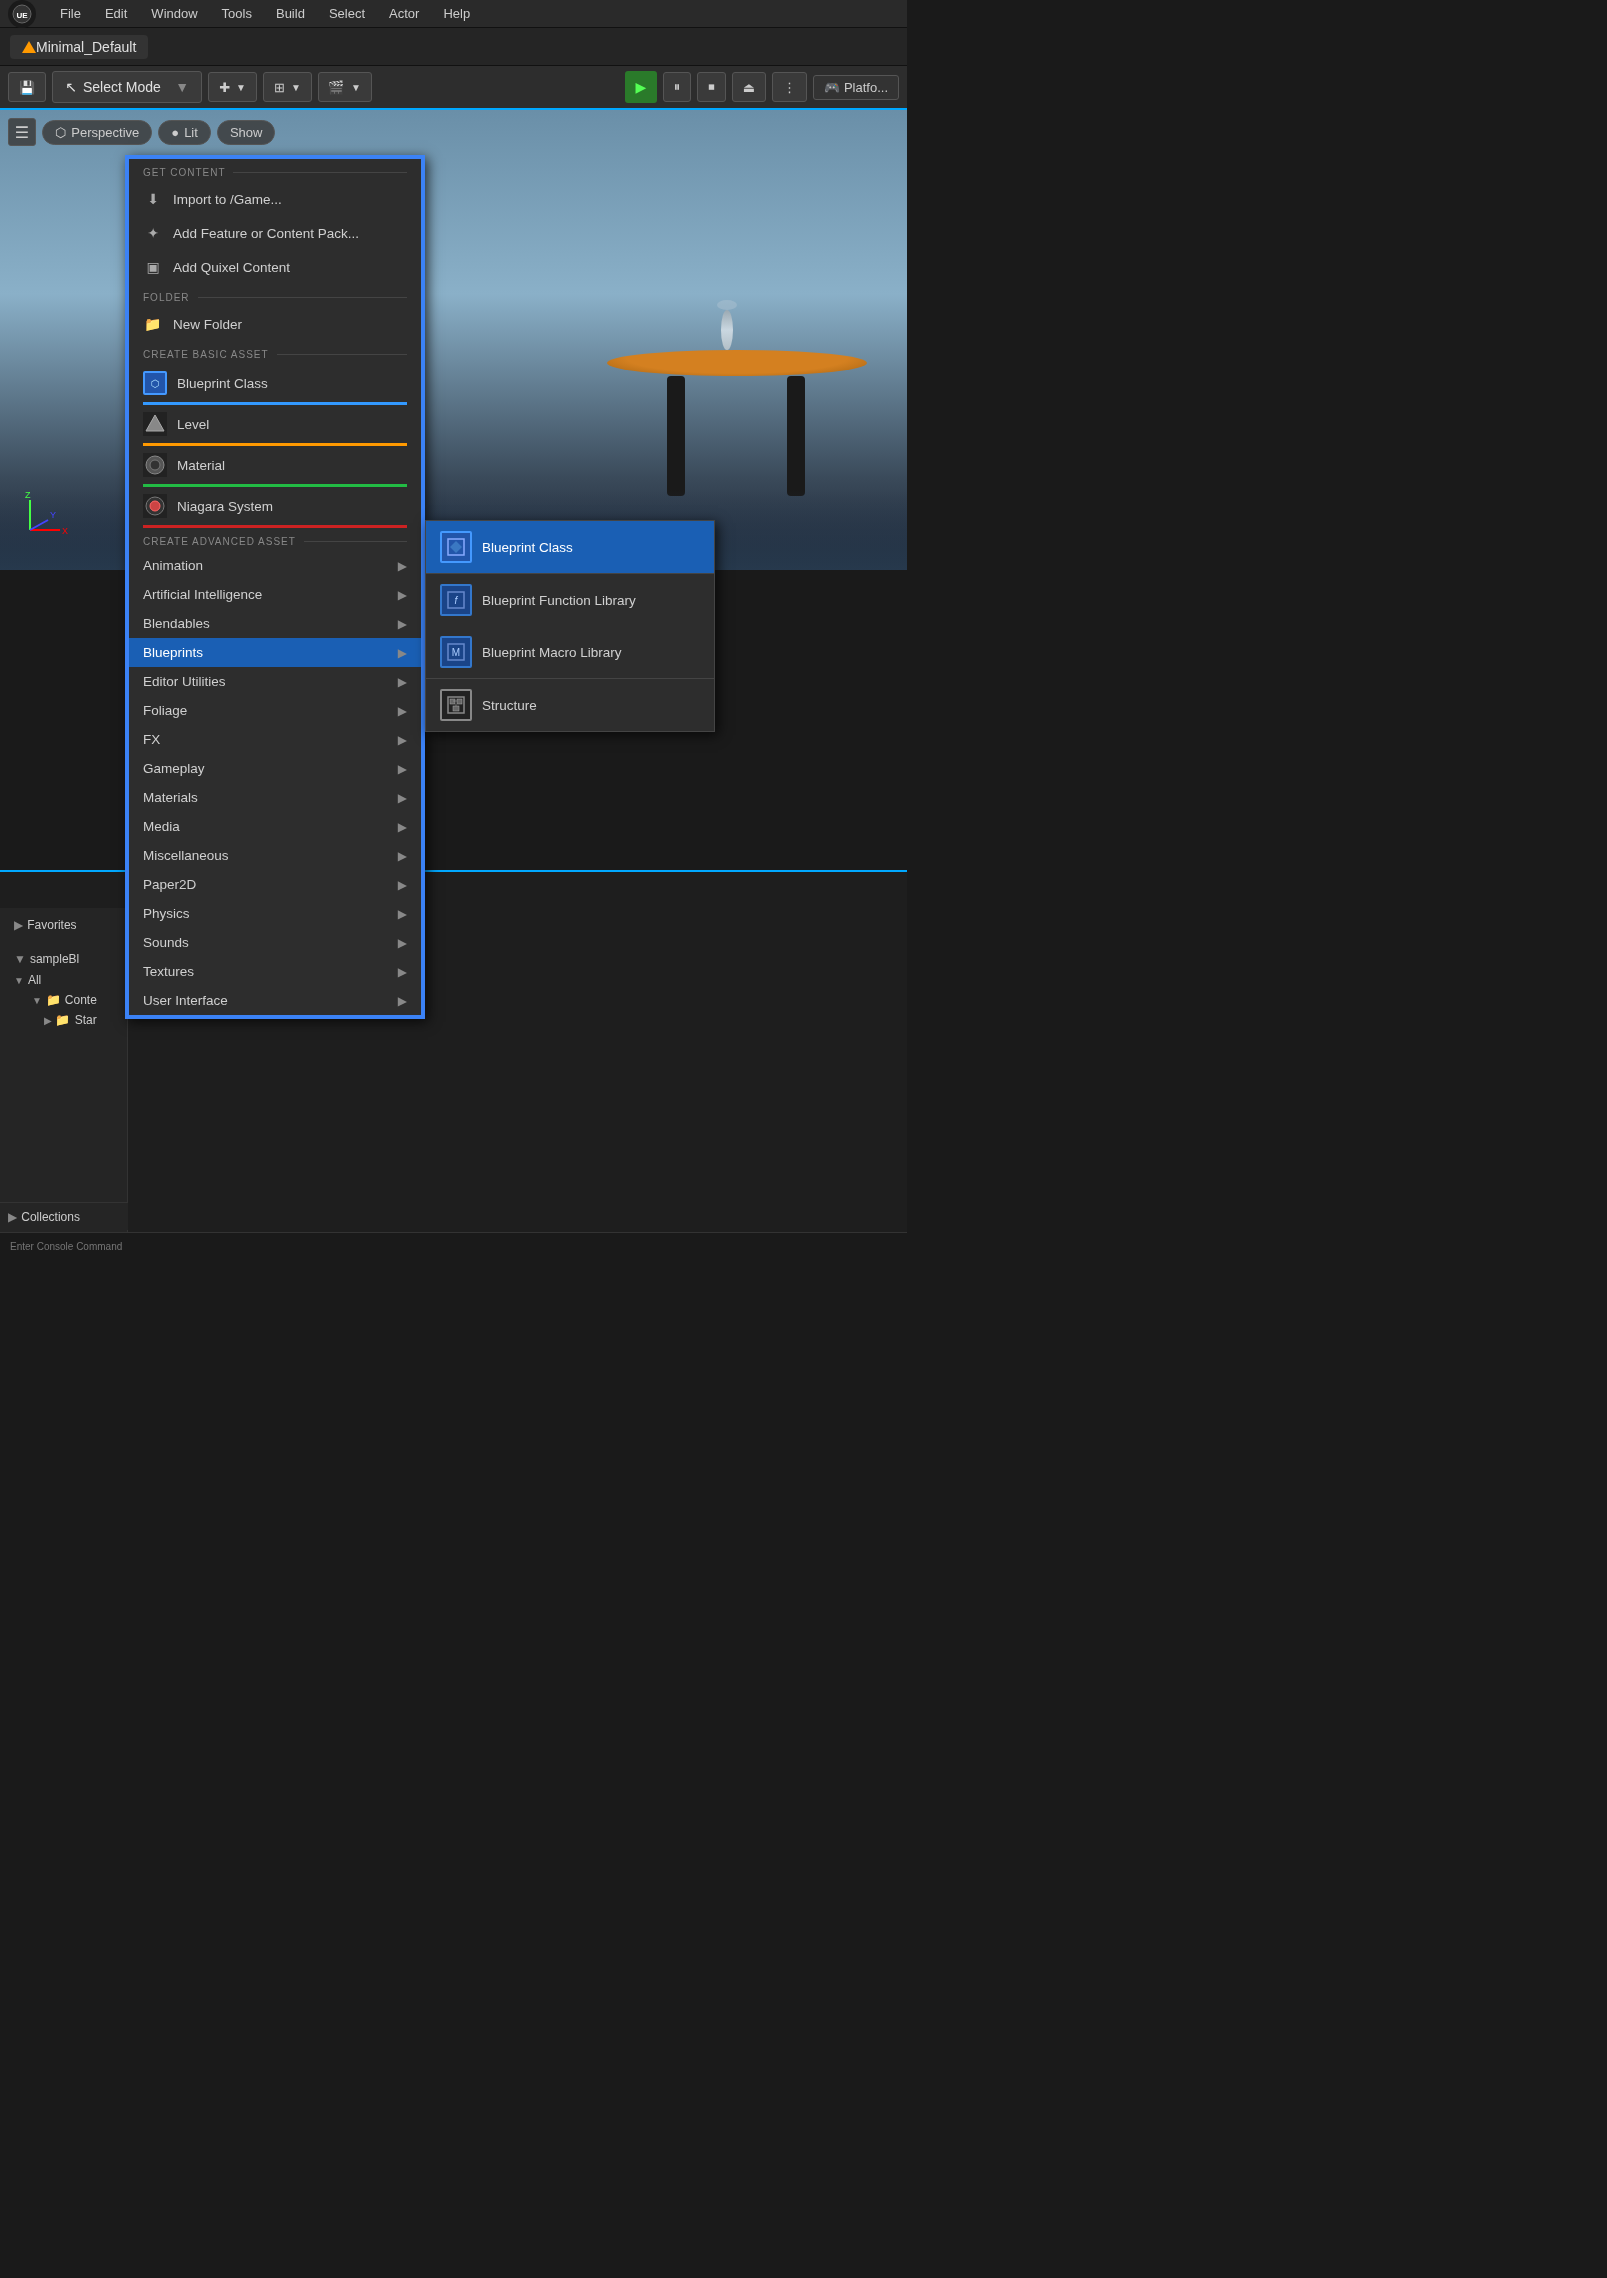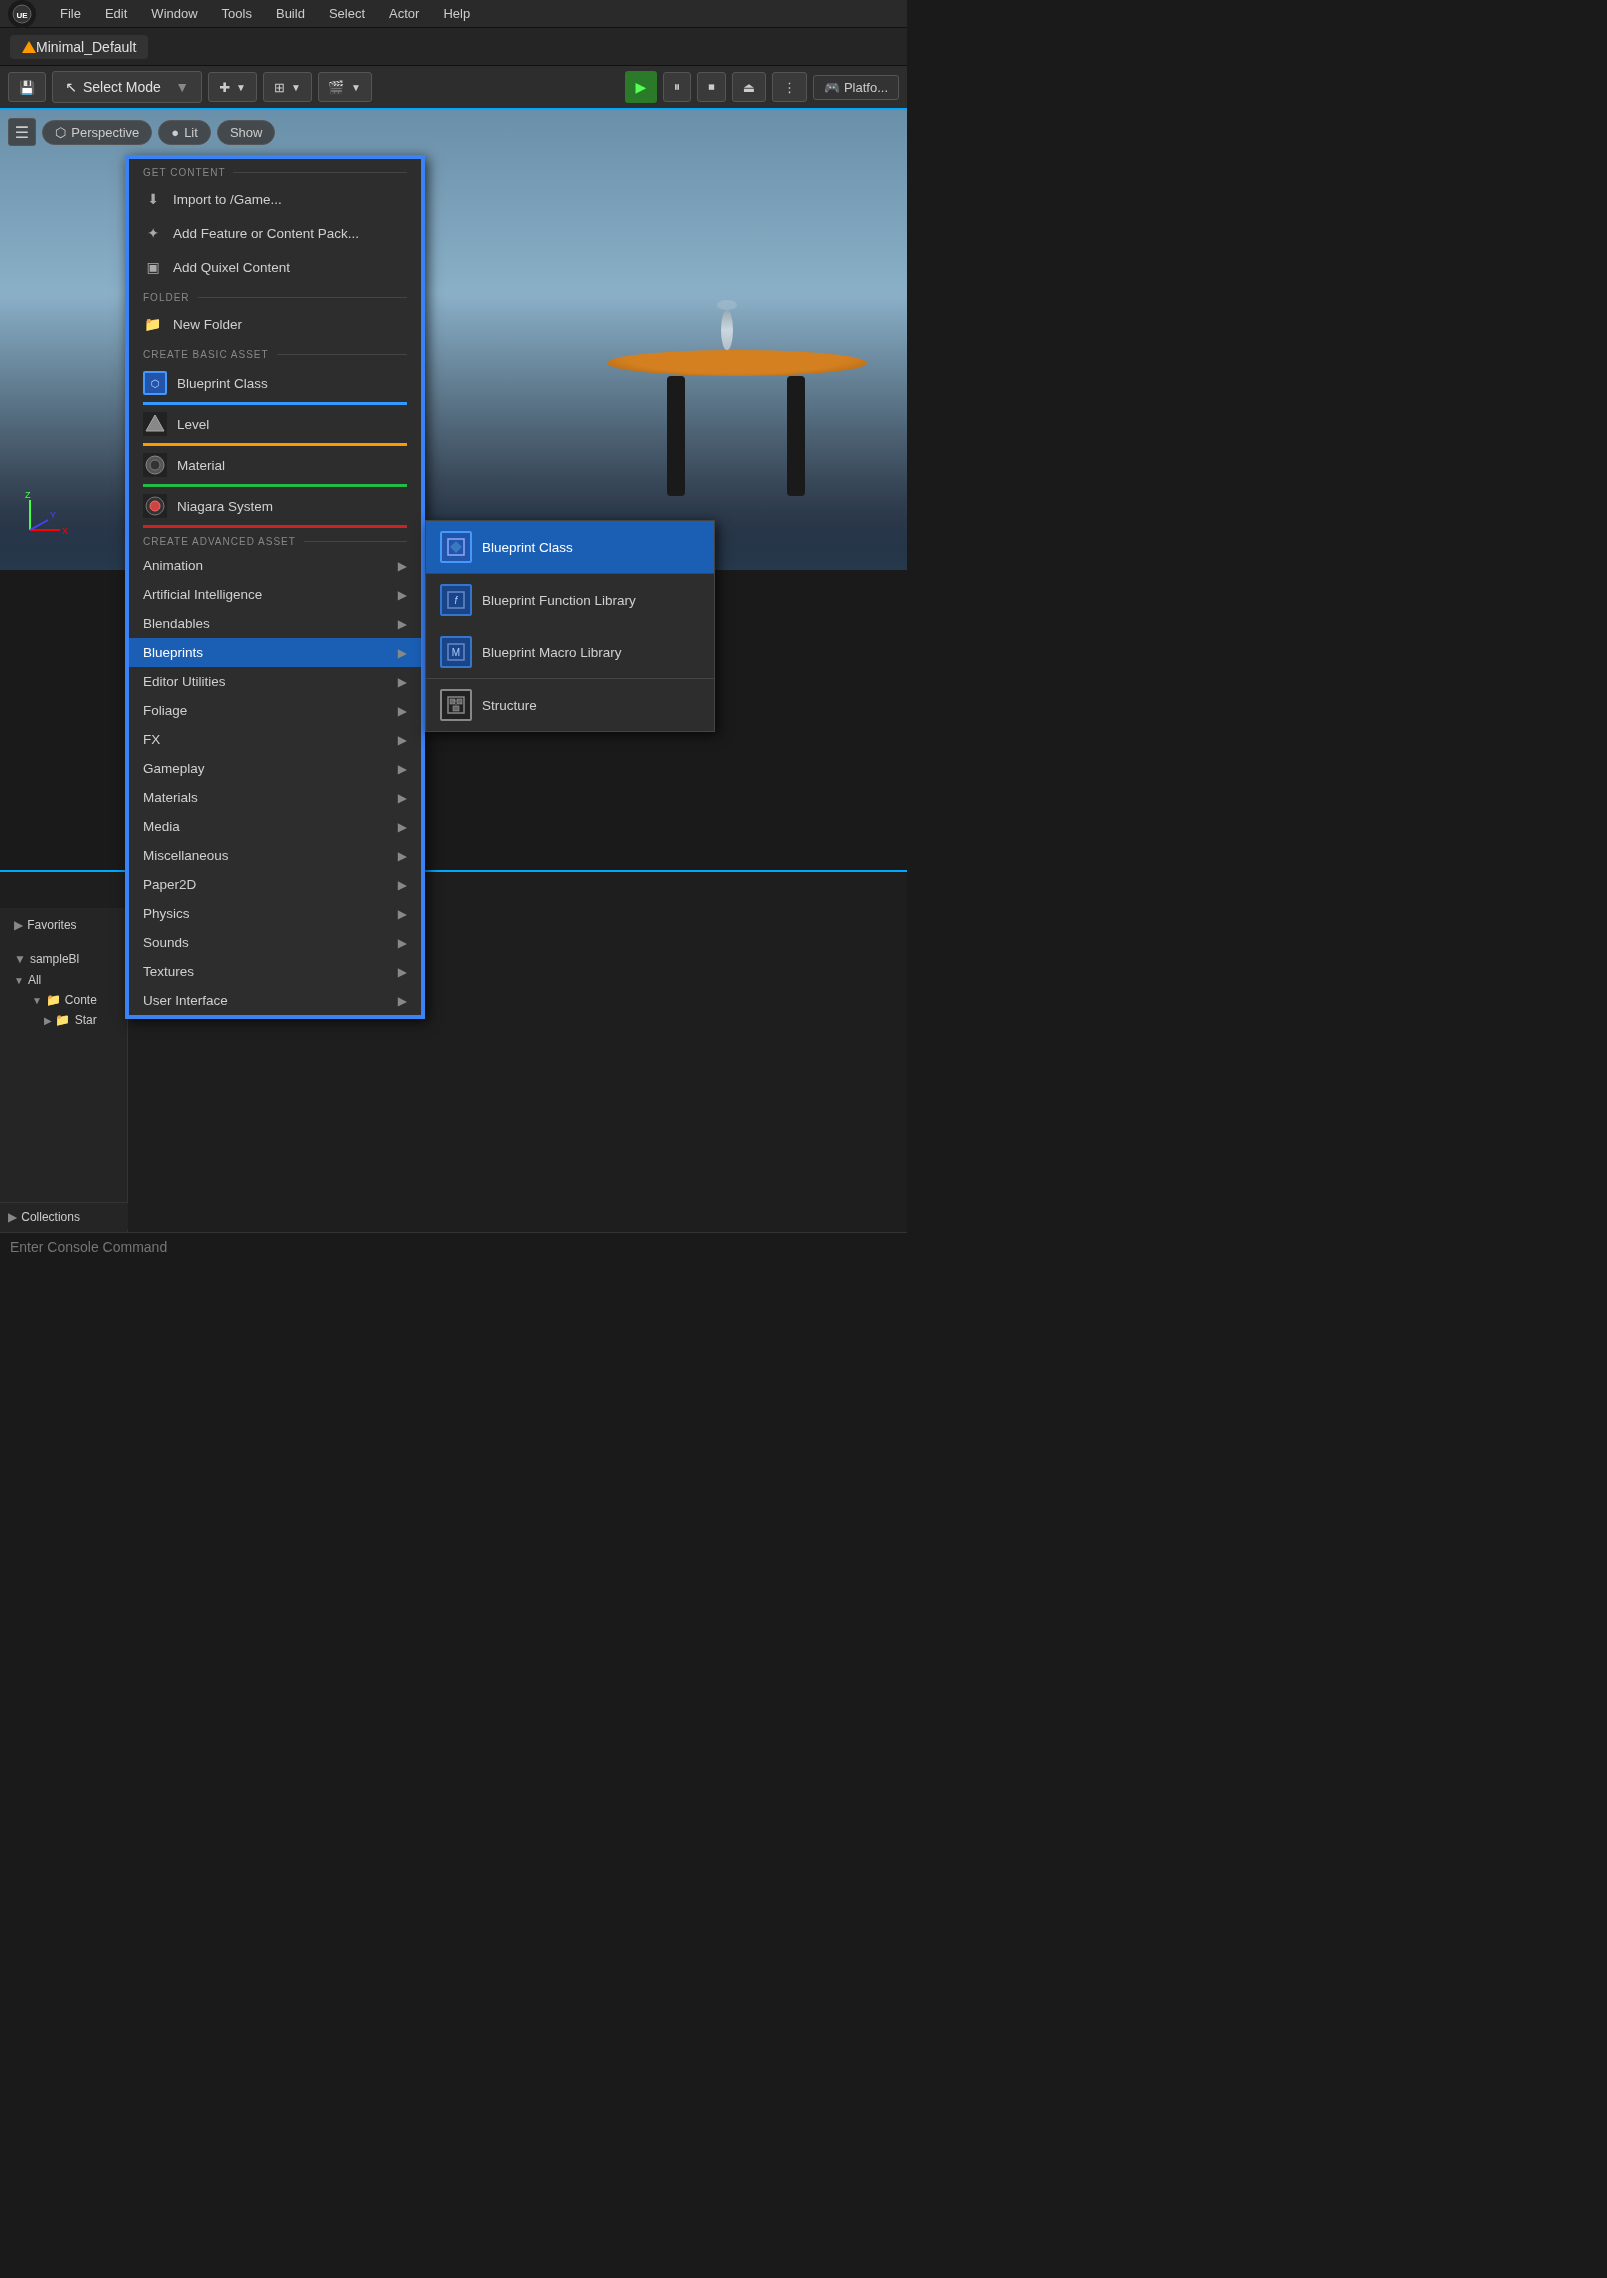--- a/index.html
+++ b/index.html
@@ -458,21 +458,21 @@
       background: #1a1a1a;
       border-top: 1px solid #333;
       display: flex;
       align-items: center;
       padding: 0 10px;
     }
     .console-input {
       background: transparent;
       border: none;
       color: #8b5cf6;
-      font-size: 14px;
+      font-size: 10px;
       width: 100%;
       outline: none;
     }
 
     
     .chair-back {
       position: absolute;
       top: 30px;
       left: 30px;
       width: 170px;

